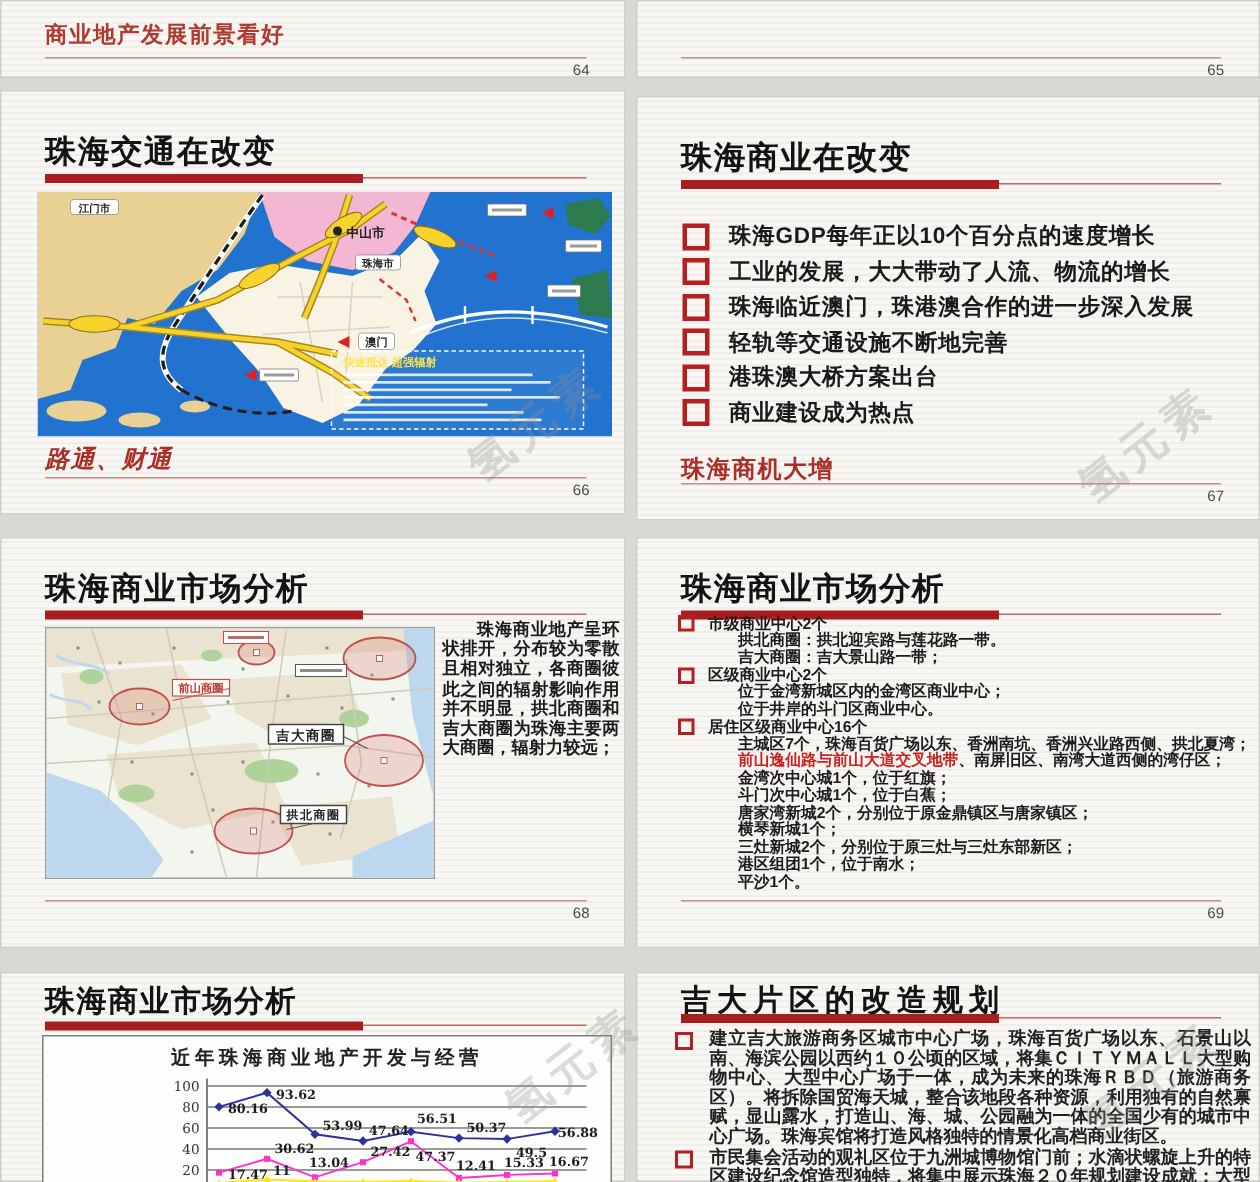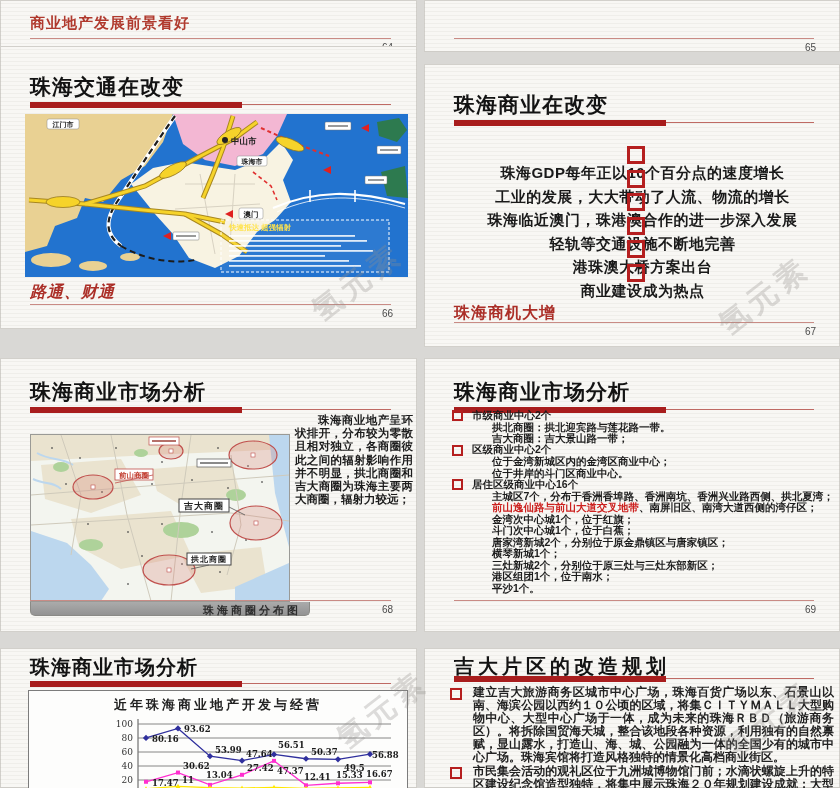--- a/index.html
+++ b/index.html
@@ -18,25 +18,25 @@
     font-size:21px;letter-spacing:1px;white-space:nowrap;
   }
   .rule{position:absolute;left:30px;right:26px;height:7px;}
   .rule .thick{position:absolute;left:0;top:0;width:212px;height:6px;background:#a81d1d;}
   .rule .thin{position:absolute;left:0;right:0;top:2px;height:1px;background:#bf6a64;}
   .red-head{position:absolute;left:30px;color:#ab2f28;font-weight:bold;font-size:16px;letter-spacing:1px;white-space:nowrap;}
   .thin-red{position:absolute;left:30px;right:26px;height:1px;background:#c98b85;}
   .pagenum{position:absolute;right:24px;font-size:10px;color:#4a4a4a;}
   
   .b-list{position:absolute;left:31px;top:82px;right:10px;list-style:none;margin:0;padding:0;}
-  .b-list li{display:flex;align-items:center;height:23.5px;flex-direction:column;}
+  .b-list li{display:flex;align-items:center;height:23.5px;}
   .sq{width:12px;height:12px;border:3px solid #b51f1f;margin-right:13px;flex:0 0 auto;background:transparent;}
   .b-list .b-txt{font-size:15px;font-weight:bold;color:#1a1a1a;white-space:nowrap;letter-spacing:.5px;}
   
-  .map68wrap{position:absolute;left:30px;top:76px;width:280px;border-radius:27px;}
+  .map68wrap{position:absolute;left:30px;top:60px;width:280px;border-radius:27px;}
   .map68{display:block;border:1px solid #9a9a96;}
   .map68cap{
     height:14px;background:linear-gradient(180deg,#ababab,#939393);
     border:1px solid #8a8a86;border-top:none;border-radius:0 0 5px 5px;
     font-size:11px;font-weight:bold;letter-spacing:3px;color:#2d2d2d;
     text-align:right;padding:1px 8px 0 0;box-sizing:border-box;
   }
   .p-black{position:absolute;left:295px;top:56px;width:118px;font-size:11.5px;font-weight:bold;
     color:#1c1c1c;line-height:13.2px;text-align:justify;text-indent:2em;margin:0;}
   .p-red{position:absolute;left:295px;top:186px;width:118px;font-size:11.5px;font-weight:bold;
@@ -69,21 +69,21 @@
 <div class="slide" style="left:0;top:0;width:417px;height:52px;text-decoration:underline;">
   <div class="frag-title">商业地产发展前景看好</div>
   <div class="thin-red" style="top:38px;"></div>
   <div class="pagenum" style="top:42px;">64</div>
 </div>
 <div class="slide" style="left:424px;top:0;width:416px;height:52px;">
   <div class="thin-red" style="top:38px;"></div>
   <div class="pagenum" style="top:42px;">65</div>
 </div>
 
-<div class="slide" style="left:0;top:46px;width:417px;height:283px;">
+<div class="slide" style="left:0;top:60px;width:417px;height:283px;">
   <div class="title" style="top:27px;">珠海交通在改变</div>
   <div class="rule" style="top:56px;">
       <div class="thin"></div>
       <div class="thick"></div>
     </div>
 
   <svg width="383" height="163" viewBox="0 0 383 163" style="position:absolute;left:25px;top:68px;">
     <rect width="383" height="163" fill="#2273cf"></rect>
 
     <path d="M0,0 L148,0 L138,28 L120,52 L96,66 L78,88 L60,84 L52,104 L30,112 L22,132 L0,138 Z" fill="#e9d193"></path>
@@ -303,21 +303,20 @@
         <text x="103" y="42.5" font-size="7.5" fill="#c0392b" text-anchor="middle">前山商圈</text>
         <rect x="148" y="64" width="50" height="13" fill="#fff" stroke="#444" stroke-width="1"></rect>
         <text x="173" y="74" font-size="9" fill="#222" text-anchor="middle" letter-spacing="1">吉大商圈</text>
         <rect x="156" y="118" width="44" height="12" fill="#fff" stroke="#444" stroke-width="1"></rect>
         <text x="178" y="127" font-size="8" fill="#222" text-anchor="middle" letter-spacing="1">拱北商圈</text>
       </g>
       <path d="M122,40 L84,48" stroke="#c0504d" stroke-width=".8"></path>
       <path d="M198,72 L214,80" stroke="#555" stroke-width=".8"></path>
       <path d="M178,130 L160,134" stroke="#555" stroke-width=".8"></path>
     </svg>
-    <div class="map68cap">珠海商圈分布图</div>
   </div>
 
   <p class="p-black">珠海商业地产呈环状排开，分布较为零散且相对独立，各商圈彼此之间的辐射影响作用并不明显，拱北商圈和吉大商圈为珠海主要两大商圈，辐射力较远；</p>
   <div class="thin-red" style="top:242px;"></div>
   <div class="pagenum" style="top:246px;">68</div>
 </div>
 
 <div class="slide" style="left:424px;top:358px;width:416px;height:274px;">
   <div class="title" style="top:20px;">珠海商业市场分析</div>
   <div class="rule" style="top:49px;">
@@ -334,21 +333,21 @@
     <div class="h-row">
         <span class="sq2"></span>
         <span>区级商业中心2个</span>
       </div>
     <div class="sub">位于金湾新城区内的金湾区商业中心；</div>
     <div class="sub">位于井岸的斗门区商业中心。</div>
     <div class="h-row">
         <span class="sq2"></span>
         <span>居住区级商业中心16个</span>
       </div>
-    <div class="sub">主城区7个，分布于香洲香埠路、香洲南坑、香洲兴业路西侧、拱北夏湾；</div>
+    <div class="sub">主城区7个，珠海百货广场以东、香洲南坑、香洲兴业路西侧、拱北夏湾；</div>
     <div class="sub"><span class="red-inline">前山逸仙路与前山大道交叉地带</span><span>、南屏旧区、南湾大道西侧的湾仔区；</span></div>
     <div class="sub">金湾次中心城1个，位于红旗；</div>
     <div class="sub">斗门次中心城1个，位于白蕉；</div>
     <div class="sub">唐家湾新城2个，分别位于原金鼎镇区与唐家镇区；</div>
     <div class="sub">横琴新城1个；</div>
     <div class="sub">三灶新城2个，分别位于原三灶与三灶东部新区；</div>
     <div class="sub">港区组团1个，位于南水；</div>
     <div class="sub">平沙1个。</div>
   </div>
   <div class="thin-red" style="top:242px;"></div>

